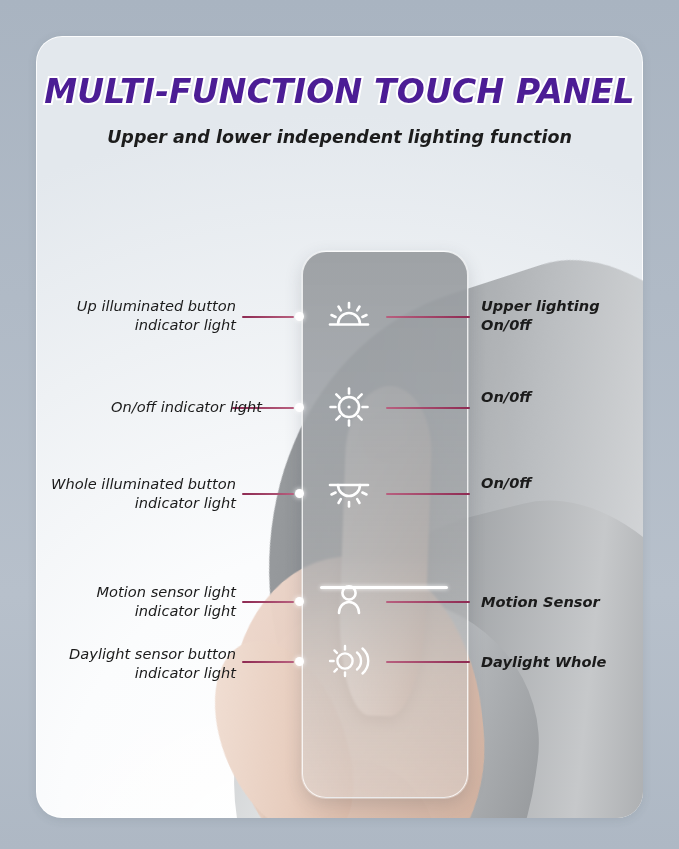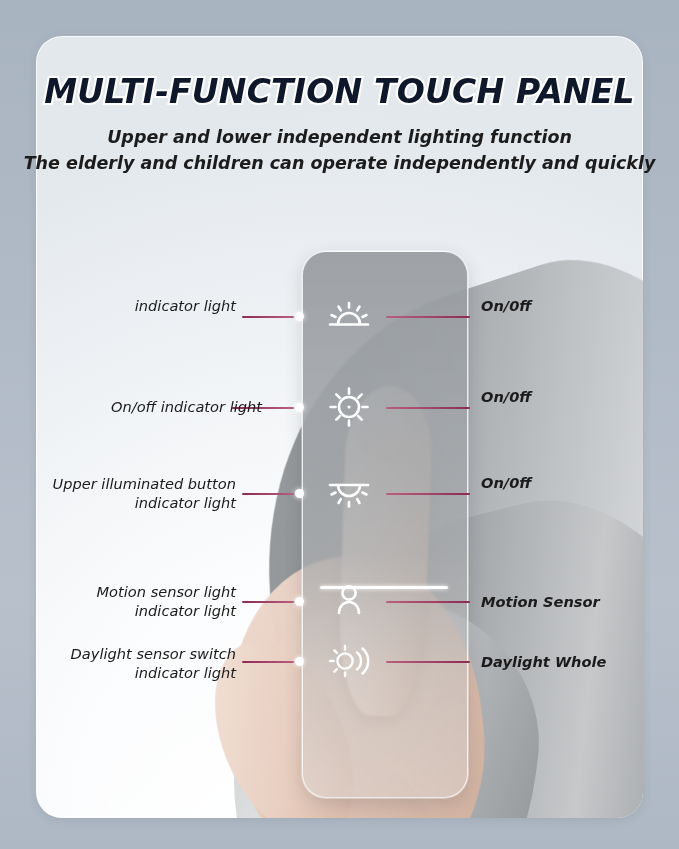--- a/index.html
+++ b/index.html
@@ -31,21 +31,21 @@
     content:"";position:absolute;left:0;right:0;bottom:0;height:300px;
     background:radial-gradient(70% 100% at 45% 115%, rgba(255,255,255,.95), rgba(255,255,255,0) 70%);
     pointer-events:none;
   }
 
   
   .title{
     position:absolute;left:0;right:0;top:72px;text-align:center;
     font-family:"DejaVu Sans","Liberation Sans",sans-serif;
     font-weight:bold;font-style:italic;font-size:33px;letter-spacing:.2px;
-    color:#0f172a;
+    color:#4c1d95;
     -webkit-text-stroke:4px #ffffff;
     paint-order:stroke fill;
     text-shadow:0 1px 0 rgba(255,255,255,.9);
     white-space:nowrap;
     z-index:6;
   }
   .subtitle{
     position:absolute;left:0;right:0;top:124px;text-align:center;
     font-weight:bold;font-style:italic;font-size:17.5px;line-height:26px;
     color:#1c1c1c;z-index:6;
@@ -180,43 +180,44 @@
     </div>
 
     <div class="panel"></div>
     <div class="panel-sep"></div>
 
   </div>
 
   <div class="title">MULTI-FUNCTION TOUCH PANEL</div>
   <div class="subtitle">
     <div>Upper and lower independent lighting function</div>
-    <div>The elderly and children can operate independently and quickly</div>
   </div>
 
   <div class="leader" style="left:242px;top:316px;width:52px;"></div>
   <div class="leader r" style="left:386px;top:316px;width:84px;"></div>
   <div class="dot" style="left:295px;top:312px;"></div>
   <div class="icon" style="left:321px;top:294px;">
     <svg viewBox="0 0 56 44">
       <g stroke="#ffffff" stroke-width="2.6" fill="none" stroke-linecap="round">
         <path d="M17 30 A11 11 0 0 1 39 30"></path>
         <line x1="9" y1="30.5" x2="47" y2="30.5"></line>
         <line x1="28" y1="9" x2="28" y2="13.5"></line>
         <line x1="17.5" y1="12.5" x2="19.8" y2="16.4"></line>
         <line x1="38.5" y1="12.5" x2="36.2" y2="16.4"></line>
         <line x1="10.5" y1="21" x2="14.6" y2="23"></line>
         <line x1="45.5" y1="21" x2="41.4" y2="23"></line>
       </g>
     </svg>
   </div>
   <div class="callout lbl lbl-left" style="left:0px;top:296px;width:236px;">
+    <div>Up illuminated button</div>
     <div>indicator light</div>
   </div>
   <div class="callout lbl lbl-right" style="left:481px;top:296px;width:198px;">
+    <div>Upper lighting</div>
     <div>On/0ff</div>
   </div>
 
   <div class="leader" style="left:232px;top:407px;width:62px;"></div>
   <div class="leader r" style="left:386px;top:407px;width:84px;"></div>
   <div class="dot" style="left:295px;top:403px;"></div>
   <div class="icon" style="left:321px;top:385px;">
     <svg viewBox="0 0 56 44">
       <g stroke="#ffffff" stroke-width="2.6" fill="none" stroke-linecap="round">
         <circle cx="28" cy="22" r="10"></circle>
@@ -249,21 +250,21 @@
         <path d="M17 14 A11 11 0 0 0 39 14"></path>
         <line x1="28" y1="31" x2="28" y2="35.5"></line>
         <line x1="17.5" y1="32" x2="19.8" y2="28.1"></line>
         <line x1="38.5" y1="32" x2="36.2" y2="28.1"></line>
         <line x1="10.5" y1="23.5" x2="14.6" y2="21.5"></line>
         <line x1="45.5" y1="23.5" x2="41.4" y2="21.5"></line>
       </g>
     </svg>
   </div>
   <div class="callout lbl lbl-left" style="left:0px;top:474px;width:236px;">
-    <div>Upper illuminated button</div>
+    <div>Whole illuminated button</div>
     <div>indicator light</div>
   </div>
   <div class="callout lbl lbl-right" style="left:481px;top:473px;width:198px;">
     <div>On/0ff</div>
   </div>
 
   <div class="leader" style="left:242px;top:601px;width:52px;"></div>
   <div class="leader r" style="left:386px;top:601px;width:84px;"></div>
   <div class="dot" style="left:295px;top:597px;"></div>
   <div class="icon" style="left:321px;top:579px;">
@@ -293,20 +294,20 @@
         <line x1="24" y1="33.4" x2="24" y2="37"></line>
         <line x1="9" y1="22" x2="12.6" y2="22"></line>
         <line x1="13.4" y1="11.4" x2="15.9" y2="13.9"></line>
         <line x1="13.4" y1="32.6" x2="15.9" y2="30.1"></line>
         <path d="M36 13.5 A11 11 0 0 1 36 30.5"></path>
         <path d="M41.5 9.5 A16.5 16.5 0 0 1 41.5 34.5"></path>
       </g>
     </svg>
   </div>
   <div class="callout lbl lbl-left" style="left:0px;top:644px;width:236px;">
-    <div>Daylight sensor switch</div>
+    <div>Daylight sensor button</div>
     <div>indicator light</div>
   </div>
   <div class="callout lbl lbl-right" style="left:481px;top:652px;width:198px;">
     <div>Daylight Whole</div>
   </div>
 
 </div>
 
 </body></html>

